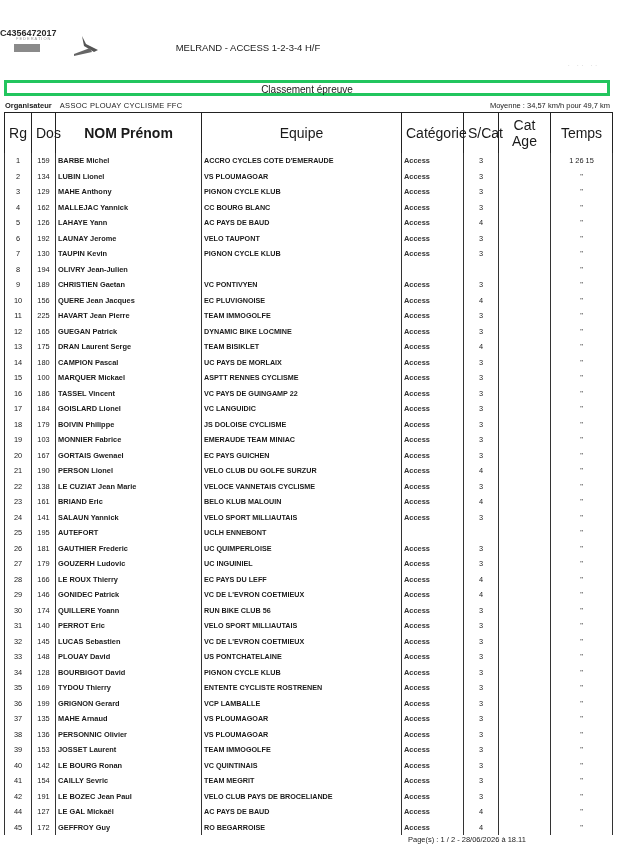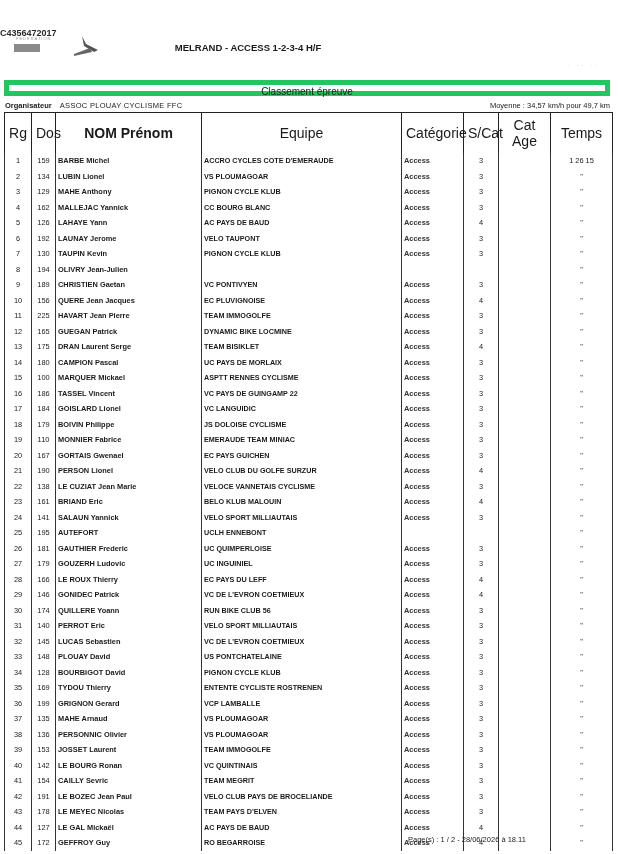--- a/index.html
+++ b/index.html
@@ -55,38 +55,38 @@
       font-weight: bold;
       color: #2a2a2a;
     }
     .doc-title {
       position: absolute;
       left: 0;
       width: 496px;
       top: 42px;
       text-align: center;
       font-size: 9.5px;
-      font-weight: bold;
+      font-weight: normal;
       color: #1a1a1a;
     }
     .corner-marks {
       position: absolute;
       right: 18px;
       top: 62px;
       font-size: 5px;
       color: #999;
       letter-spacing: 3px;
     }
     .section-box {
       position: absolute;
       left: 4px;
       top: 80px;
       width: 606px;
       height: 16px;
-      border: 5px solid #22c55e;
+      border: 3px solid #22c55e;
       box-sizing: border-box;
       text-align: center;
       font-size: 10px;
       line-height: 14px;
       color: #1a1a1a;
     }
     .org-line {
       position: absolute;
       left: 5px;
       top: 101px;
@@ -380,21 +380,21 @@
         <td class="c-dos">179</td>
         <td class="c-name">BOIVIN Philippe</td>
         <td class="c-team">JS DOLOISE CYCLISME</td>
         <td class="c-cat">Access</td>
         <td class="c-scat">3</td>
         <td class="c-age"></td>
         <td class="c-time">"</td>
       </tr>
       <tr>
         <td class="c-rg">19</td>
-        <td class="c-dos">110</td>
+        <td class="c-dos">103</td>
         <td class="c-name">MONNIER Fabrice</td>
         <td class="c-team">EMERAUDE TEAM MINIAC</td>
         <td class="c-cat">Access</td>
         <td class="c-scat">3</td>
         <td class="c-age"></td>
         <td class="c-time">"</td>
       </tr>
       <tr>
         <td class="c-rg">20</td>
         <td class="c-dos">167</td>
@@ -619,30 +619,20 @@
         <td class="c-rg">42</td>
         <td class="c-dos">191</td>
         <td class="c-name">LE BOZEC Jean Paul</td>
         <td class="c-team">VELO CLUB PAYS DE  BROCELIANDE</td>
         <td class="c-cat">Access</td>
         <td class="c-scat">3</td>
         <td class="c-age"></td>
         <td class="c-time">"</td>
       </tr>
       <tr>
-        <td class="c-rg">43</td>
-        <td class="c-dos">178</td>
-        <td class="c-name">LE MEYEC Nicolas</td>
-        <td class="c-team">TEAM PAYS D'ELVEN</td>
-        <td class="c-cat">Access</td>
-        <td class="c-scat">3</td>
-        <td class="c-age"></td>
-        <td class="c-time">"</td>
-      </tr>
-      <tr>
         <td class="c-rg">44</td>
         <td class="c-dos">127</td>
         <td class="c-name">LE GAL Mickaël</td>
         <td class="c-team">AC PAYS DE BAUD</td>
         <td class="c-cat">Access</td>
         <td class="c-scat">4</td>
         <td class="c-age"></td>
         <td class="c-time">"</td>
       </tr>
       <tr>

